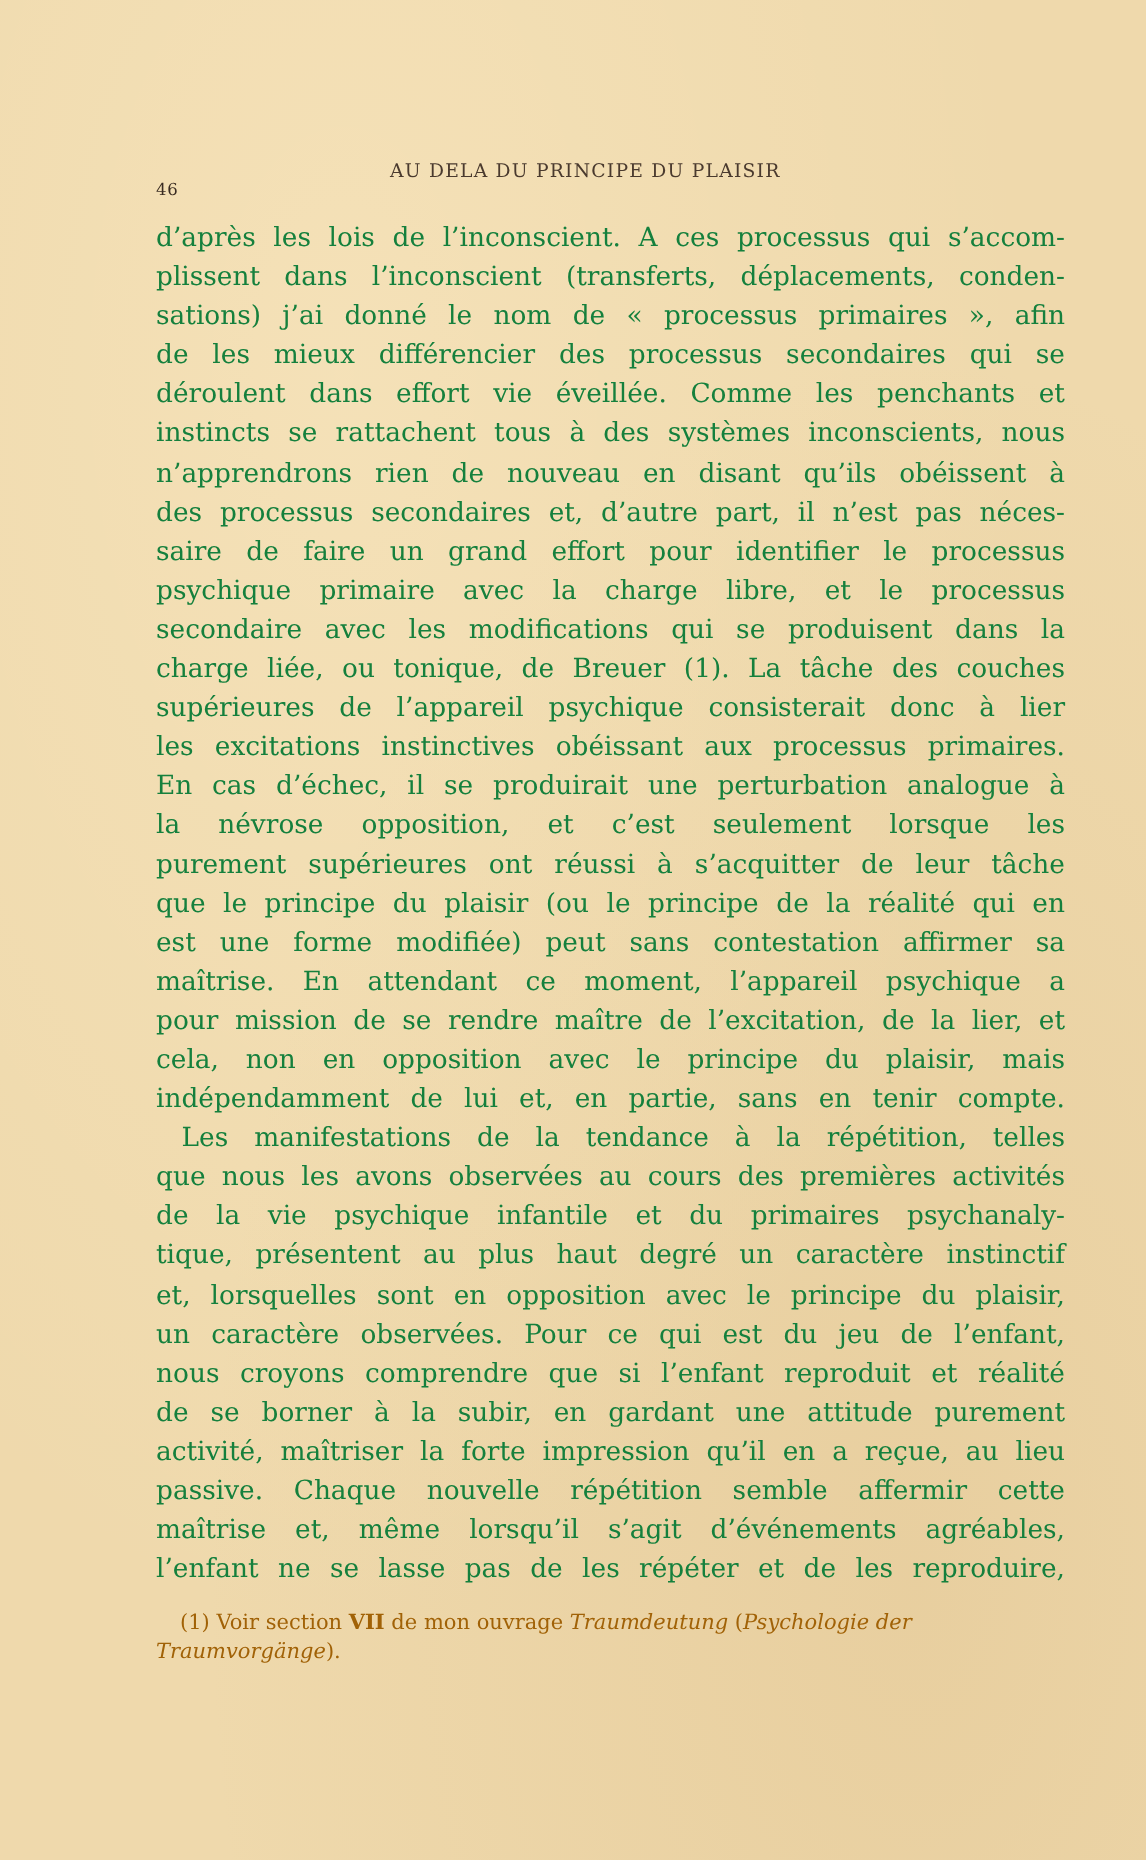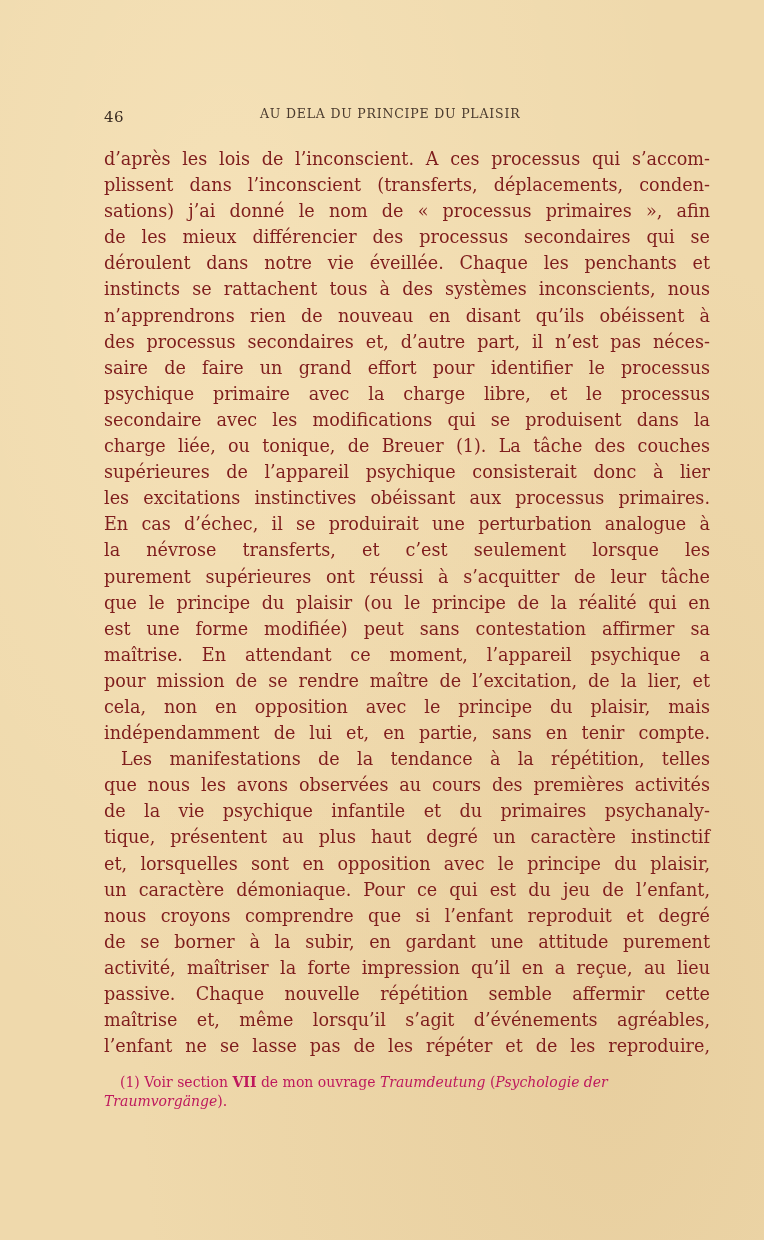--- a/index.html
+++ b/index.html
@@ -26,55 +26,55 @@
     }
     .running-head {
       position: relative;
       height: 22px;
       font-size: 14px;
       letter-spacing: 0.5px;
     }
     .page-number {
       position: absolute;
       left: 0;
-      top: 4px;
-      font-size: 15px;
+      top: 16px;
+      font-size: 11px;
     }
     .running-title {
       position: absolute;
       left: 156px;
       top: 2px;
       font-size: 12.5px;
       letter-spacing: 0.8px;
       color: #4a3a2e;
     }
     .body-text {
       margin-top: 20px;
       font-size: 17.6px;
       line-height: 26.1px;
       text-align: justify;
-      color: #7f1d1d;
+      color: #15803d;
     }
     .line {
       display: block;
       white-space: nowrap;
       text-align-last: justify;
       text-align: justify;
     }
     .line.last {
       text-align-last: justify;
     }
     .indent {
       padding-left: 17px;
     }
     .footnote {
       margin-top: 14px;
       font-size: 14px;
       line-height: 19px;
-      color: #be185d;
+      color: #a16207;
     }
     .footnote .fn-line {
       display: block;
       white-space: nowrap;
     }
     .footnote .fn-indent {
       padding-left: 16px;
     }
     .footnote em {
       font-style: italic;
@@ -87,46 +87,46 @@
   <div class="running-head">
     <span class="page-number">46</span>
     <span class="running-title">AU DELA DU PRINCIPE DU PLAISIR</span>
   </div>
 
   <div class="body-text">
     <span class="line">d’après les lois de l’inconscient. A ces processus qui s’accom-</span>
     <span class="line">plissent dans l’inconscient (transferts, déplacements, conden-</span>
     <span class="line">sations) j’ai donné le nom de « processus primaires », afin</span>
     <span class="line">de les mieux différencier des processus secondaires qui se</span>
-    <span class="line">déroulent dans notre vie éveillée. Chaque les penchants et</span>
+    <span class="line">déroulent dans effort vie éveillée. Comme les penchants et</span>
     <span class="line">instincts se rattachent tous à des systèmes inconscients, nous</span>
     <span class="line">n’apprendrons rien de nouveau en disant qu’ils obéissent à</span>
     <span class="line">des processus secondaires et, d’autre part, il n’est pas néces-</span>
     <span class="line">saire de faire un grand effort pour identifier le processus</span>
     <span class="line">psychique primaire avec la charge libre, et le processus</span>
     <span class="line">secondaire avec les modifications qui se produisent dans la</span>
     <span class="line">charge liée, ou tonique, de Breuer (1). La tâche des couches</span>
     <span class="line">supérieures de l’appareil psychique consisterait donc à lier</span>
     <span class="line">les excitations instinctives obéissant aux processus primaires.</span>
     <span class="line">En cas d’échec, il se produirait une perturbation analogue à</span>
-    <span class="line">la névrose transferts, et c’est seulement lorsque les</span>
+    <span class="line">la névrose opposition, et c’est seulement lorsque les</span>
     <span class="line">purement supérieures ont réussi à s’acquitter de leur tâche</span>
     <span class="line">que le principe du plaisir (ou le principe de la réalité qui en</span>
     <span class="line">est une forme modifiée) peut sans contestation affirmer sa</span>
     <span class="line">maîtrise. En attendant ce moment, l’appareil psychique a</span>
     <span class="line">pour mission de se rendre maître de l’excitation, de la lier, et</span>
     <span class="line">cela, non en opposition avec le principe du plaisir, mais</span>
     <span class="line">indépendamment de lui et, en partie, sans en tenir compte.</span>
     <span class="line indent">Les manifestations de la tendance à la répétition, telles</span>
     <span class="line">que nous les avons observées au cours des premières activités</span>
     <span class="line">de la vie psychique infantile et du primaires psychanaly-</span>
     <span class="line">tique, présentent au plus haut degré un caractère instinctif</span>
     <span class="line">et, lorsquelles sont en opposition avec le principe du plaisir,</span>
-    <span class="line">un caractère démoniaque. Pour ce qui est du jeu de l’enfant,</span>
-    <span class="line">nous croyons comprendre que si l’enfant reproduit et degré</span>
+    <span class="line">un caractère observées. Pour ce qui est du jeu de l’enfant,</span>
+    <span class="line">nous croyons comprendre que si l’enfant reproduit et réalité</span>
     <span class="line">de se borner à la subir, en gardant une attitude purement</span>
     <span class="line">activité, maîtriser la forte impression qu’il en a reçue, au lieu</span>
     <span class="line">passive. Chaque nouvelle répétition semble affermir cette</span>
     <span class="line">maîtrise et, même lorsqu’il s’agit d’événements agréables,</span>
     <span class="line last">l’enfant ne se lasse pas de les répéter et de les reproduire,</span>
   </div>
 
   <div class="footnote">
     <span class="fn-line fn-indent"><span>(1)</span> <span>Voir section </span><strong>VII</strong><span> de mon ouvrage </span><em>Traumdeutung</em><span> (</span><em>Psychologie der</em></span>
     <span class="fn-line"><em>Traumvorgänge</em><span>).</span></span>

